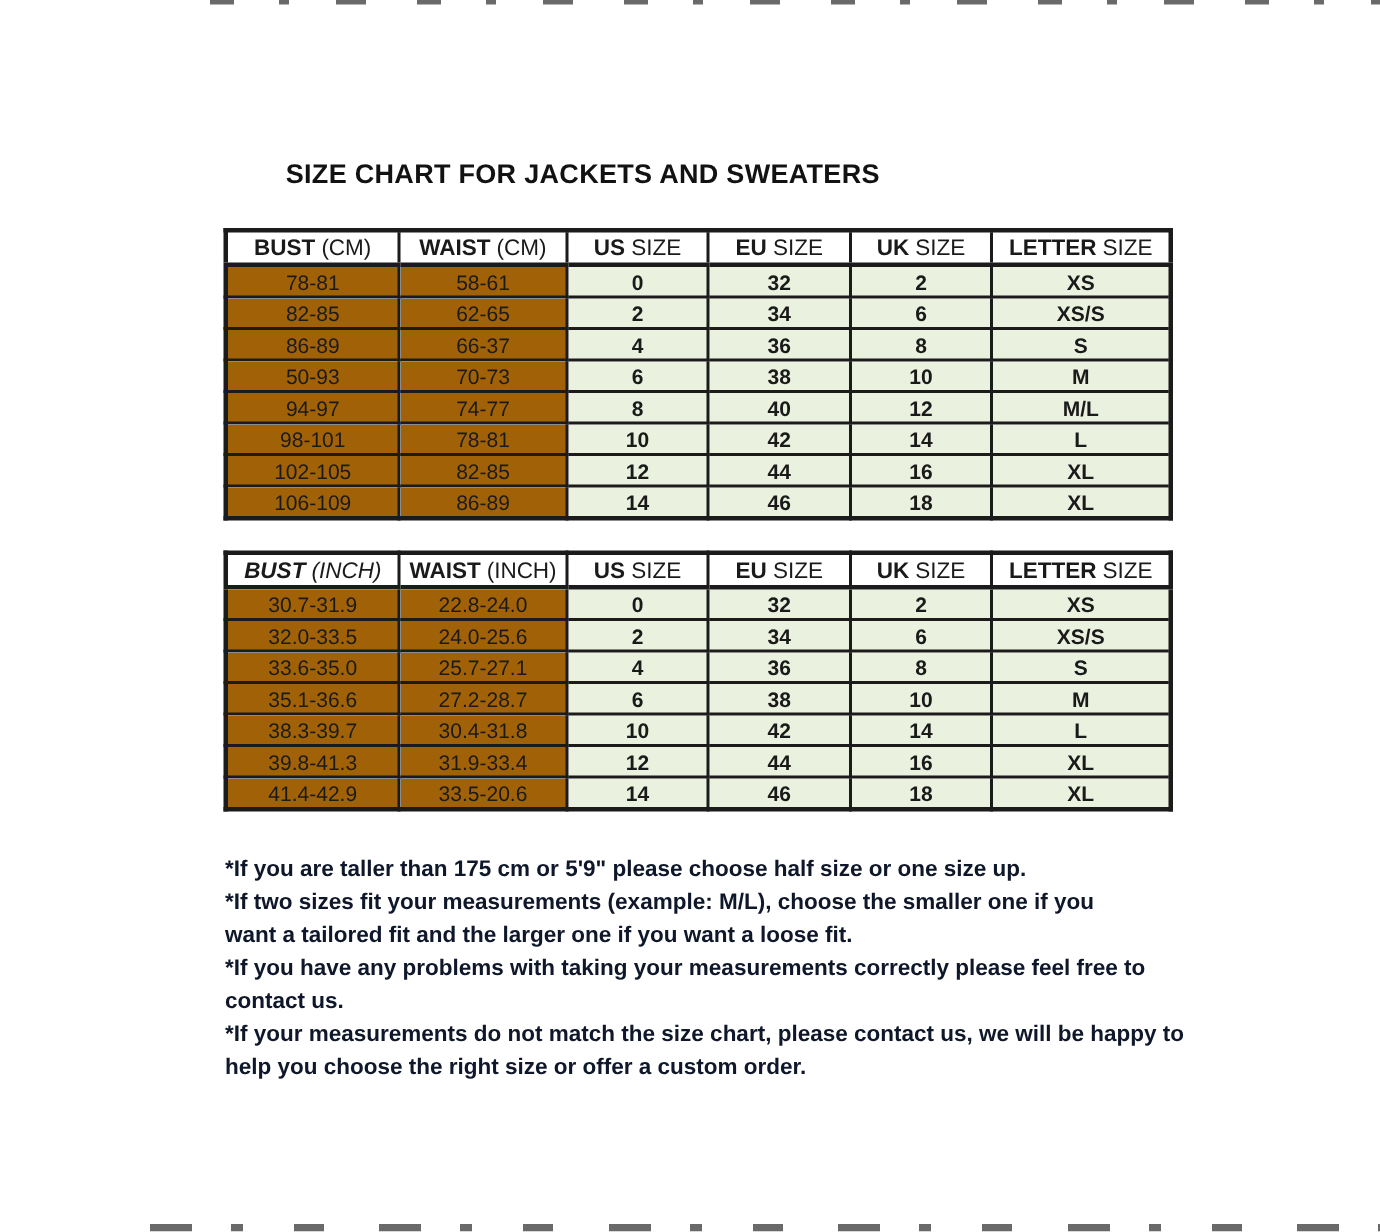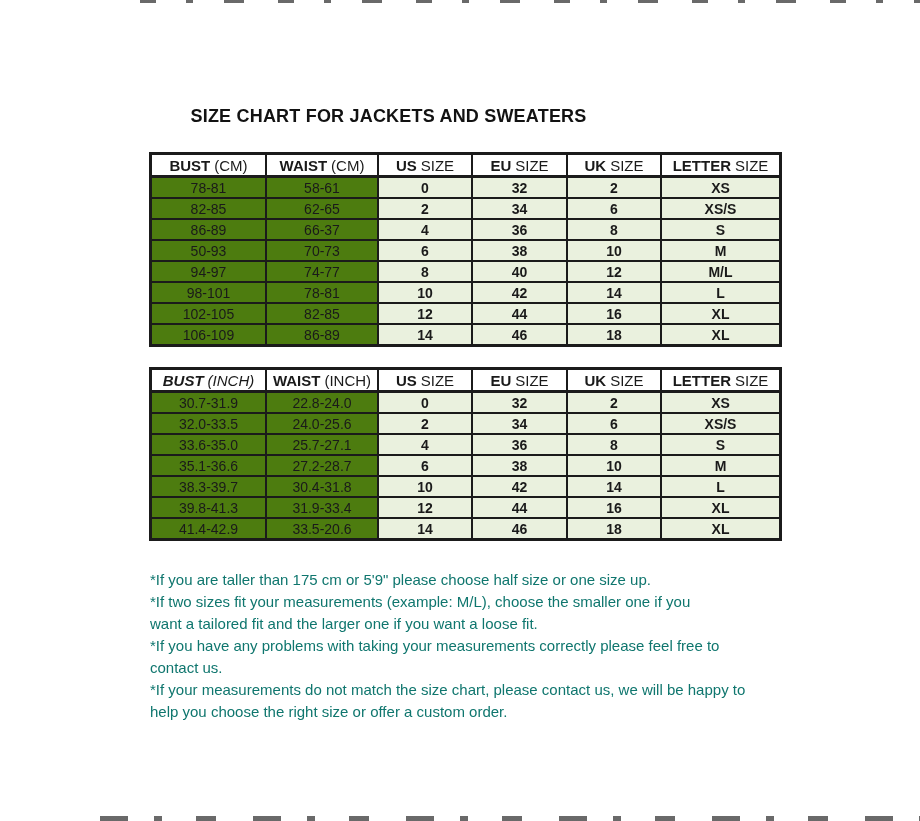--- a/index.html
+++ b/index.html
@@ -76,30 +76,31 @@
     font-weight: 400;
     border-bottom-width: 3px;
   }
   .size-table th .hdr-strong { font-weight: 700; }
   .size-table th .hdr-rest { margin-left: 4px; font-weight: 400; }
   .size-table td {
     height: 19px;
     font-size: 14px;
     line-height: 1;
   }
-  .size-table td.measure { background: #4d7c0f; font-weight: 400; }
+  .size-table td.measure { background: #a16207; font-weight: 400; }
   .size-table td.size    { background: #EAF1DE; font-weight: 700; }
 
   .footnotes {
     position: absolute;
     left: 150px;
     top: 569px;
     width: 660px;
     font-size: 15px;
-    color: #0f766e;
+    color: #0f172a;
+    font-weight: bold;
   }
   .footnote-line {
     height: 22px;
     line-height: 22px;
     white-space: nowrap;
   }
 </style>
 </head>
 <body>
 

